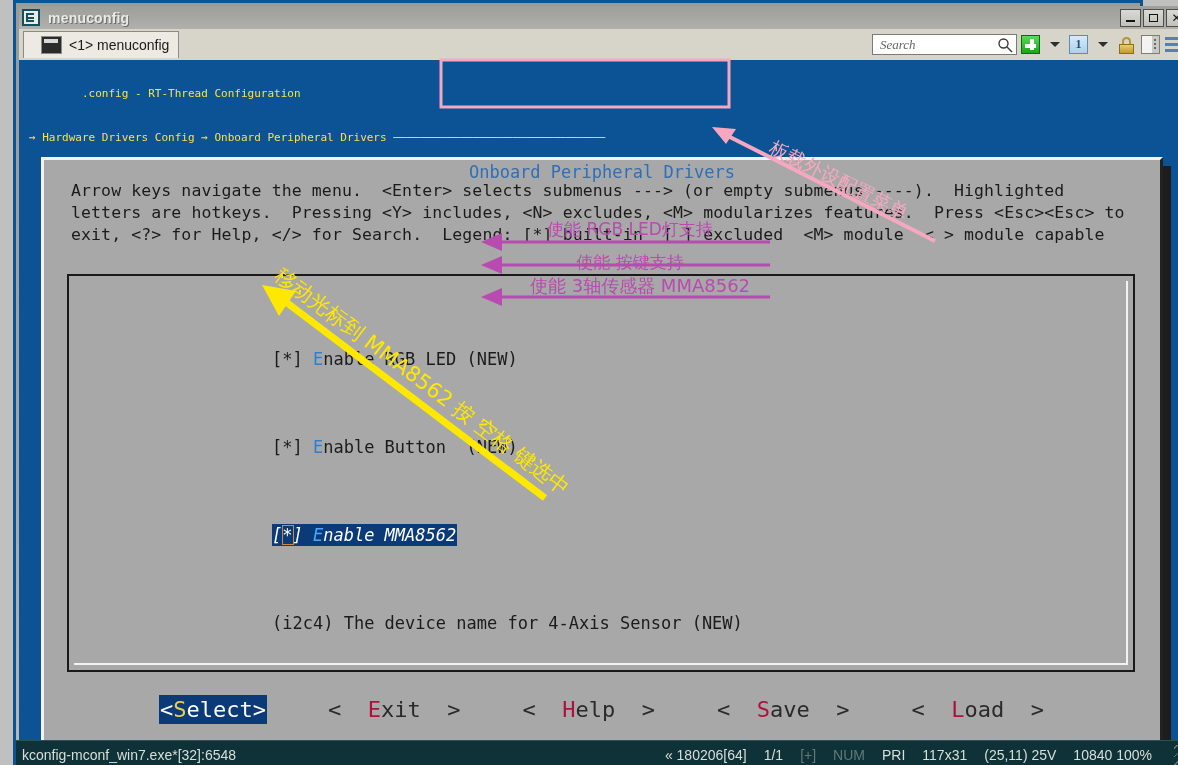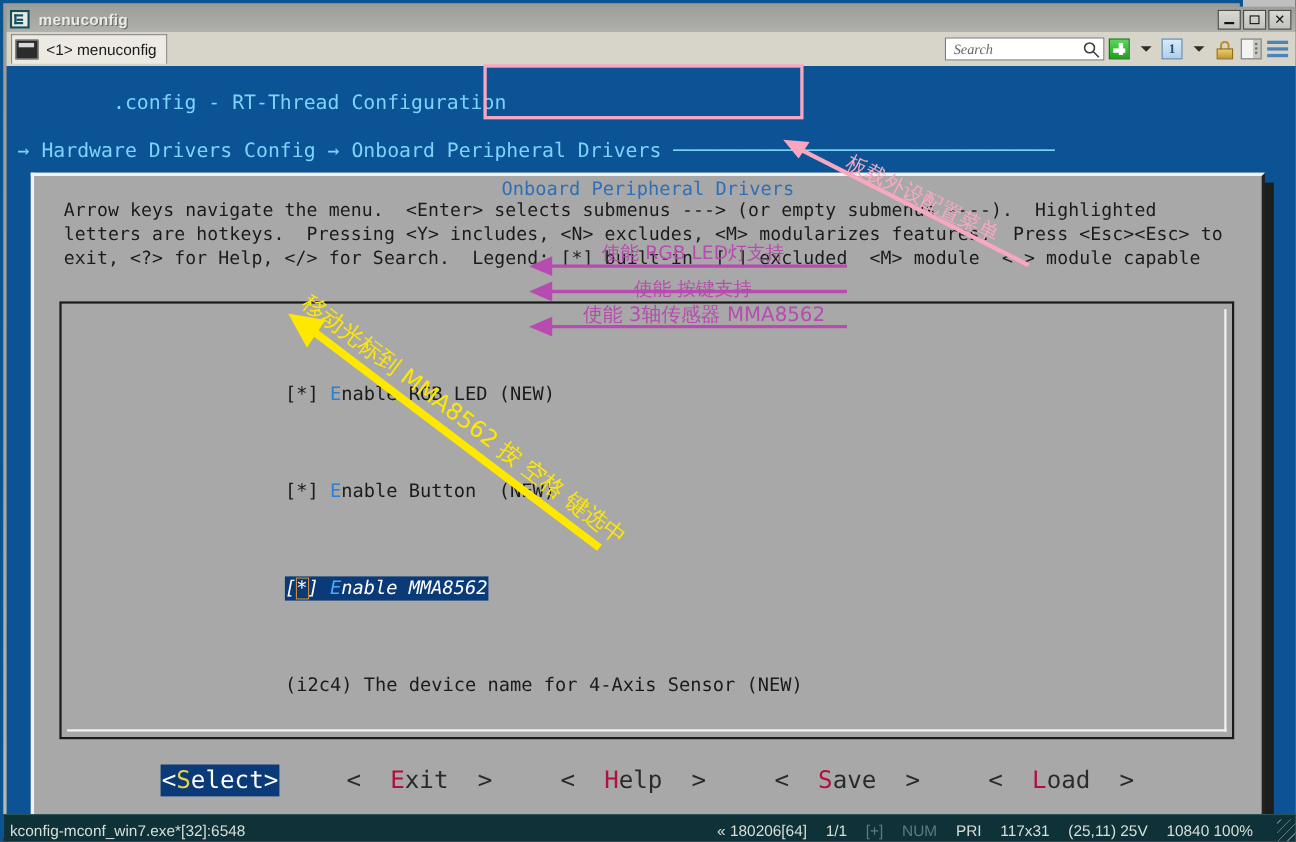--- a/index.html
+++ b/index.html
@@ -13,21 +13,21 @@
     height: 765px;
     overflow: hidden;
     background: #c0c0c0;
     font-family: "Liberation Sans", sans-serif;
     -webkit-font-smoothing: none;
   }
 
   
   .win-frame {
     position: absolute;
-    left: 0; top: 0;
+    left: 13px; top: 0;
     width: 1130px; height: 765px;
     box-sizing: border-box;
     border: 3px solid #0c5490;
     background: linear-gradient(to bottom, #9a9a96 0%, #a4a4a0 55%, #b8b8b4 100%);
   }
   .titlebar {
     position: absolute;
     left: 3px; top: 3px;
     width: 1172px; height: 23px;
     background: linear-gradient(to bottom, #9e9e9a 0%, #a8a8a4 60%, #b0b0ac 100%);
@@ -95,21 +95,21 @@
     align-items: center;
   }
   .tab {
     margin-left: 4px;
     height: 27px;
     background: #eceae2;
     border: 1px solid #8b8b86;
     border-bottom: none;
     display: flex;
     align-items: center;
-    padding: 0 9px 0 3px;
+    padding: 0 9px 0 17px;
     box-sizing: border-box;
   }
   .tab-icon {
     width: 19px; height: 16px;
     background: #2b2b2b;
     border: 1px solid #8b8b86;
     position: relative;
     flex: none;
   }
   .tab-icon::before {
@@ -236,22 +236,22 @@
     position: absolute;
     left: 3px; top: 57px;
     width: 1172px; height: 680px;
     background: #0b5394;
     overflow: hidden;
     font-family: "DejaVu Sans Mono", monospace;
   }
   .crumbs {
     position: absolute;
     left: 10px; top: 1px;
-    color: #7dd3fc;
-    font-size: 18px;
+    color: #fde047;
+    font-size: 11px;
     line-height: 22px;
     white-space: pre;
   }
   .crumbs .l2 { display: block; }
 
   
   .dialog-shadow {
     position: absolute;
     left: 36px; top: 106px;
     width: 1116px; height: 588px;

